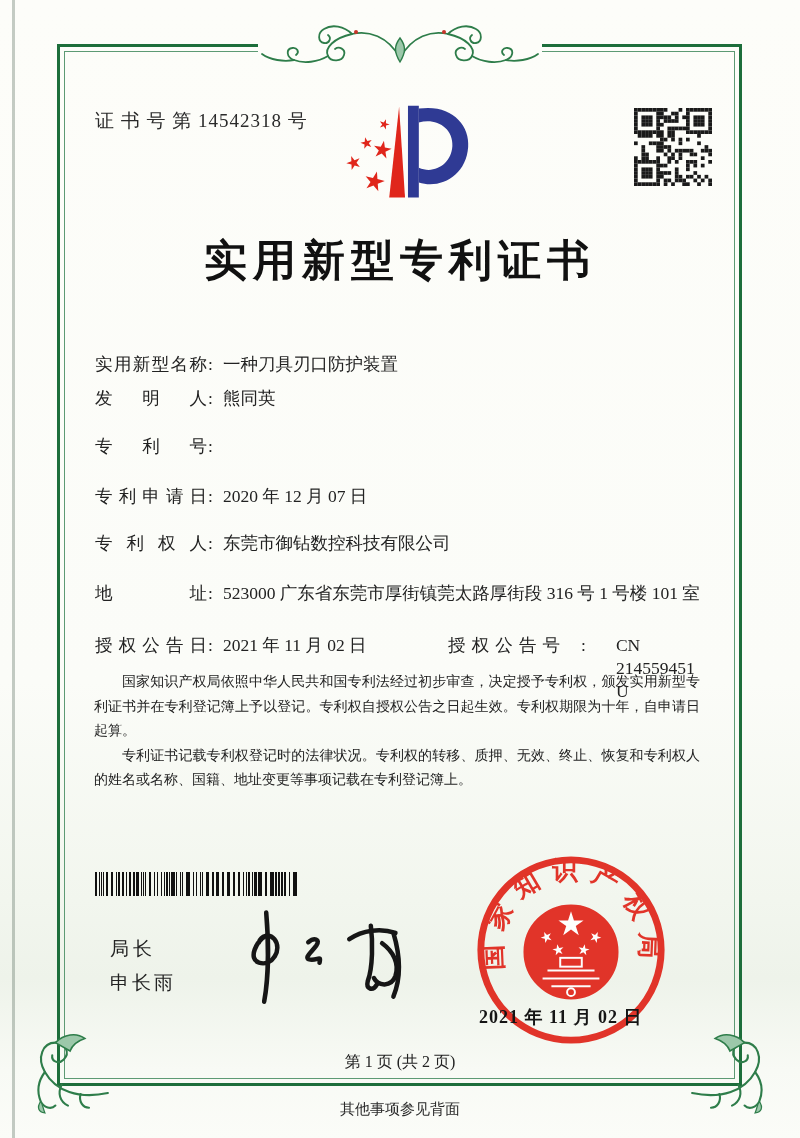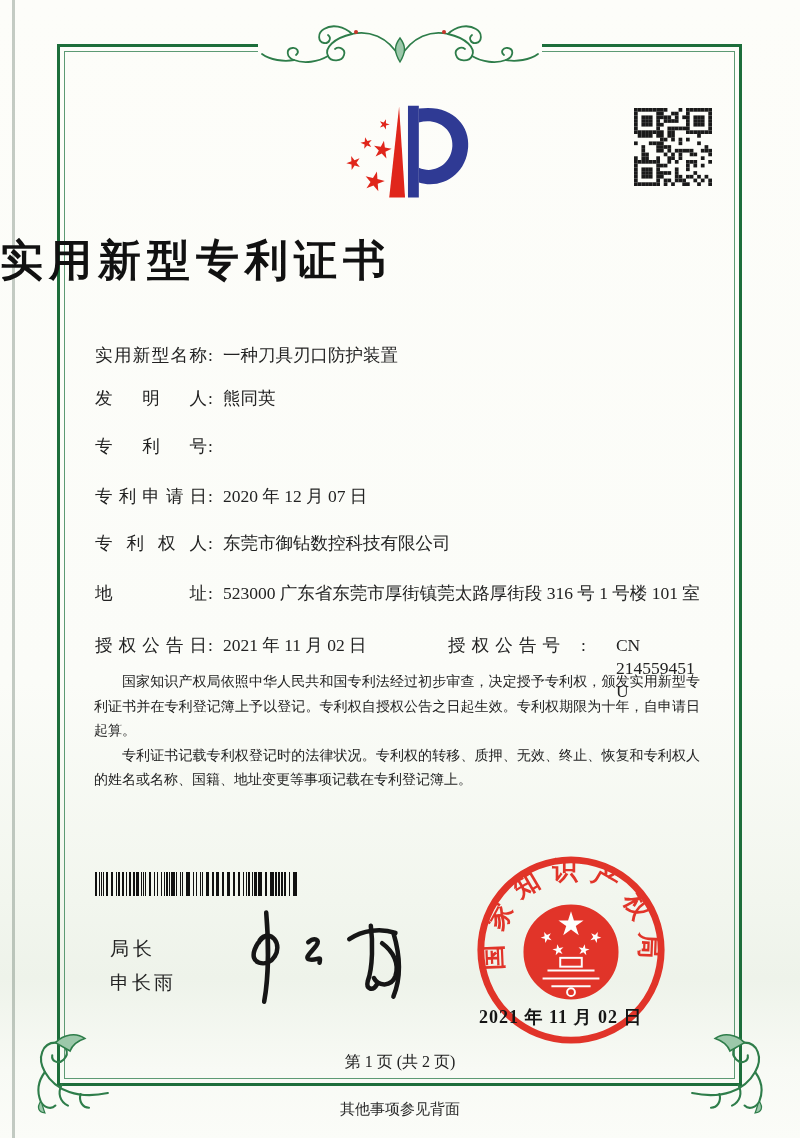--- a/index.html
+++ b/index.html
@@ -7,21 +7,21 @@
     position:relative;width:800px;height:1138px;margin:0 auto;overflow:hidden;
     background:linear-gradient(180deg,#fdfdf9 0%,#fbfcf8 60%,#f2f6ee 79%,#eef3ea 86%,#f8faf5 94%,#fbfcf8 100%);
     font-family:"Liberation Serif","DejaVu Serif",serif;color:#222;
   }
   .scan-edge{position:absolute;left:12px;top:0;bottom:0;width:3px;background:rgba(90,110,95,.35);}
   .frame{position:absolute;left:57px;top:44px;width:679px;height:1036px;border:3px solid #1d6e3b;}
   .frame-inner{position:absolute;left:4px;top:4px;right:4px;bottom:4px;border:1px solid #5d9a74;}
   .cert-no{position:absolute;left:95px;top:108px;font-size:19px;letter-spacing:1px;color:#2a2a2a;}
   .logo{position:absolute;left:332px;top:94px;}
   .qr{position:absolute;left:634px;top:108px;width:78px;height:78px;}
-  .title{position:absolute;left:0;top:232px;width:100%;font-size:43px;font-weight:bold;letter-spacing:6px;color:#111;}
+  .title{position:absolute;left:0;top:232px;width:100%;text-align:center;font-size:43px;font-weight:bold;letter-spacing:6px;color:#111;}
   .field{position:absolute;left:95px;width:615px;font-size:17.5px;display:flex;align-items:baseline;}
   .lb{display:inline-block;width:112px;text-align:justify;text-align-last:justify;flex:none;font-weight:500;}
   .co{flex:none;margin:0 10px 0 1px;}
   .val{flex:1;line-height:23px;}
   .addr-val{max-width:480px;}
   .grant2{position:absolute;left:353px;top:0;display:flex;align-items:baseline;width:260px;gap:20px;}
   .paras{position:absolute;left:94px;top:670px;width:606px;font-size:14px;line-height:24.5px;text-align:justify;}
   .paras p{margin:0;text-indent:2em;}
   .barcode{position:absolute;left:95px;top:872px;width:208px;height:24px;}
   .signer-title{position:absolute;left:110px;top:936px;font-size:19px;letter-spacing:4px;}
@@ -76,20 +76,21 @@
     <g stroke="#2e7d4a" stroke-width="2" fill="none" stroke-linecap="round">
       <path d="M78,60 C50,66 28,58 18,40 C10,26 16,12 28,12 C38,12 42,22 36,28 C31,33 24,30 25,24"></path>
       <path d="M18,40 C12,48 10,58 14,68 C17,74 24,76 28,72"></path>
       <path d="M34,52 C30,60 32,68 40,72"></path>
       <path d="M52,61 C50,68 54,74 60,74"></path>
     </g>
     <path d="M28,12 C36,4 48,2 56,8 C50,10 44,14 42,20 Z" fill="#9cc8aa" stroke="#2e7d4a" stroke-width="1.5"></path>
     <path d="M14,68 C10,74 12,78 18,79 C16,74 16,71 14,68 Z" fill="#9cc8aa" stroke="#2e7d4a" stroke-width="1.2"></path>
   </svg>
 
+  <div class="cert-no">证 书 号 第 14542318 号</div>
 
   <svg class="logo" width="148" height="120" viewBox="0 0 150 120">
     <defs>
       <path id="star5" d="M0,-10 L2.23,-3.07 L9.51,-3.09 L3.61,1.17 L5.88,8.09 L0,3.8 L-5.88,8.09 L-3.61,1.17 L-9.51,-3.09 L-2.23,-3.07 Z"></path>
     </defs>
     <polygon points="68,12 58,104 74,104" fill="#e0261b"></polygon>
     <polygon points="77,11 88,11 88,104 77,104" fill="#2f3a94"></polygon>
     <path d="M88,14 C120,9 140,30 138,53 C136,82 110,96 88,89 L88,74 C104,81 121,70 122,52 C123,33 105,23 88,28 Z" fill="#2f3a94"></path>
     <g fill="#e0261b">
       <use href="#star5" transform="translate(53,30) scale(0.55) rotate(18)"></use>
@@ -315,21 +316,21 @@
       <rect x="32" y="80" width="4" height="4" fill="#1a1a1a"></rect>
       <rect x="40" y="80" width="4" height="4" fill="#1a1a1a"></rect>
       <rect x="52" y="80" width="4" height="4" fill="#1a1a1a"></rect>
       <rect x="56" y="80" width="4" height="4" fill="#1a1a1a"></rect>
       <rect x="68" y="80" width="4" height="4" fill="#1a1a1a"></rect>
       <rect x="80" y="80" width="4" height="4" fill="#1a1a1a"></rect>
     </svg>
 
   <div class="title">实用新型专利证书</div>
 
-  <div class="field" style="top:343px">
+  <div class="field" style="top:352px">
     <span class="lb">实用新型名称</span>
       <span class="co">:</span>
     <span class="val">一种刀具刃口防护装置</span>
   </div>
   <div class="field" style="top:386px">
     <span class="lb">发明人</span>
       <span class="co">:</span>
     <span class="val">熊同英</span>
   </div>
   <div class="field" style="top:434px">

